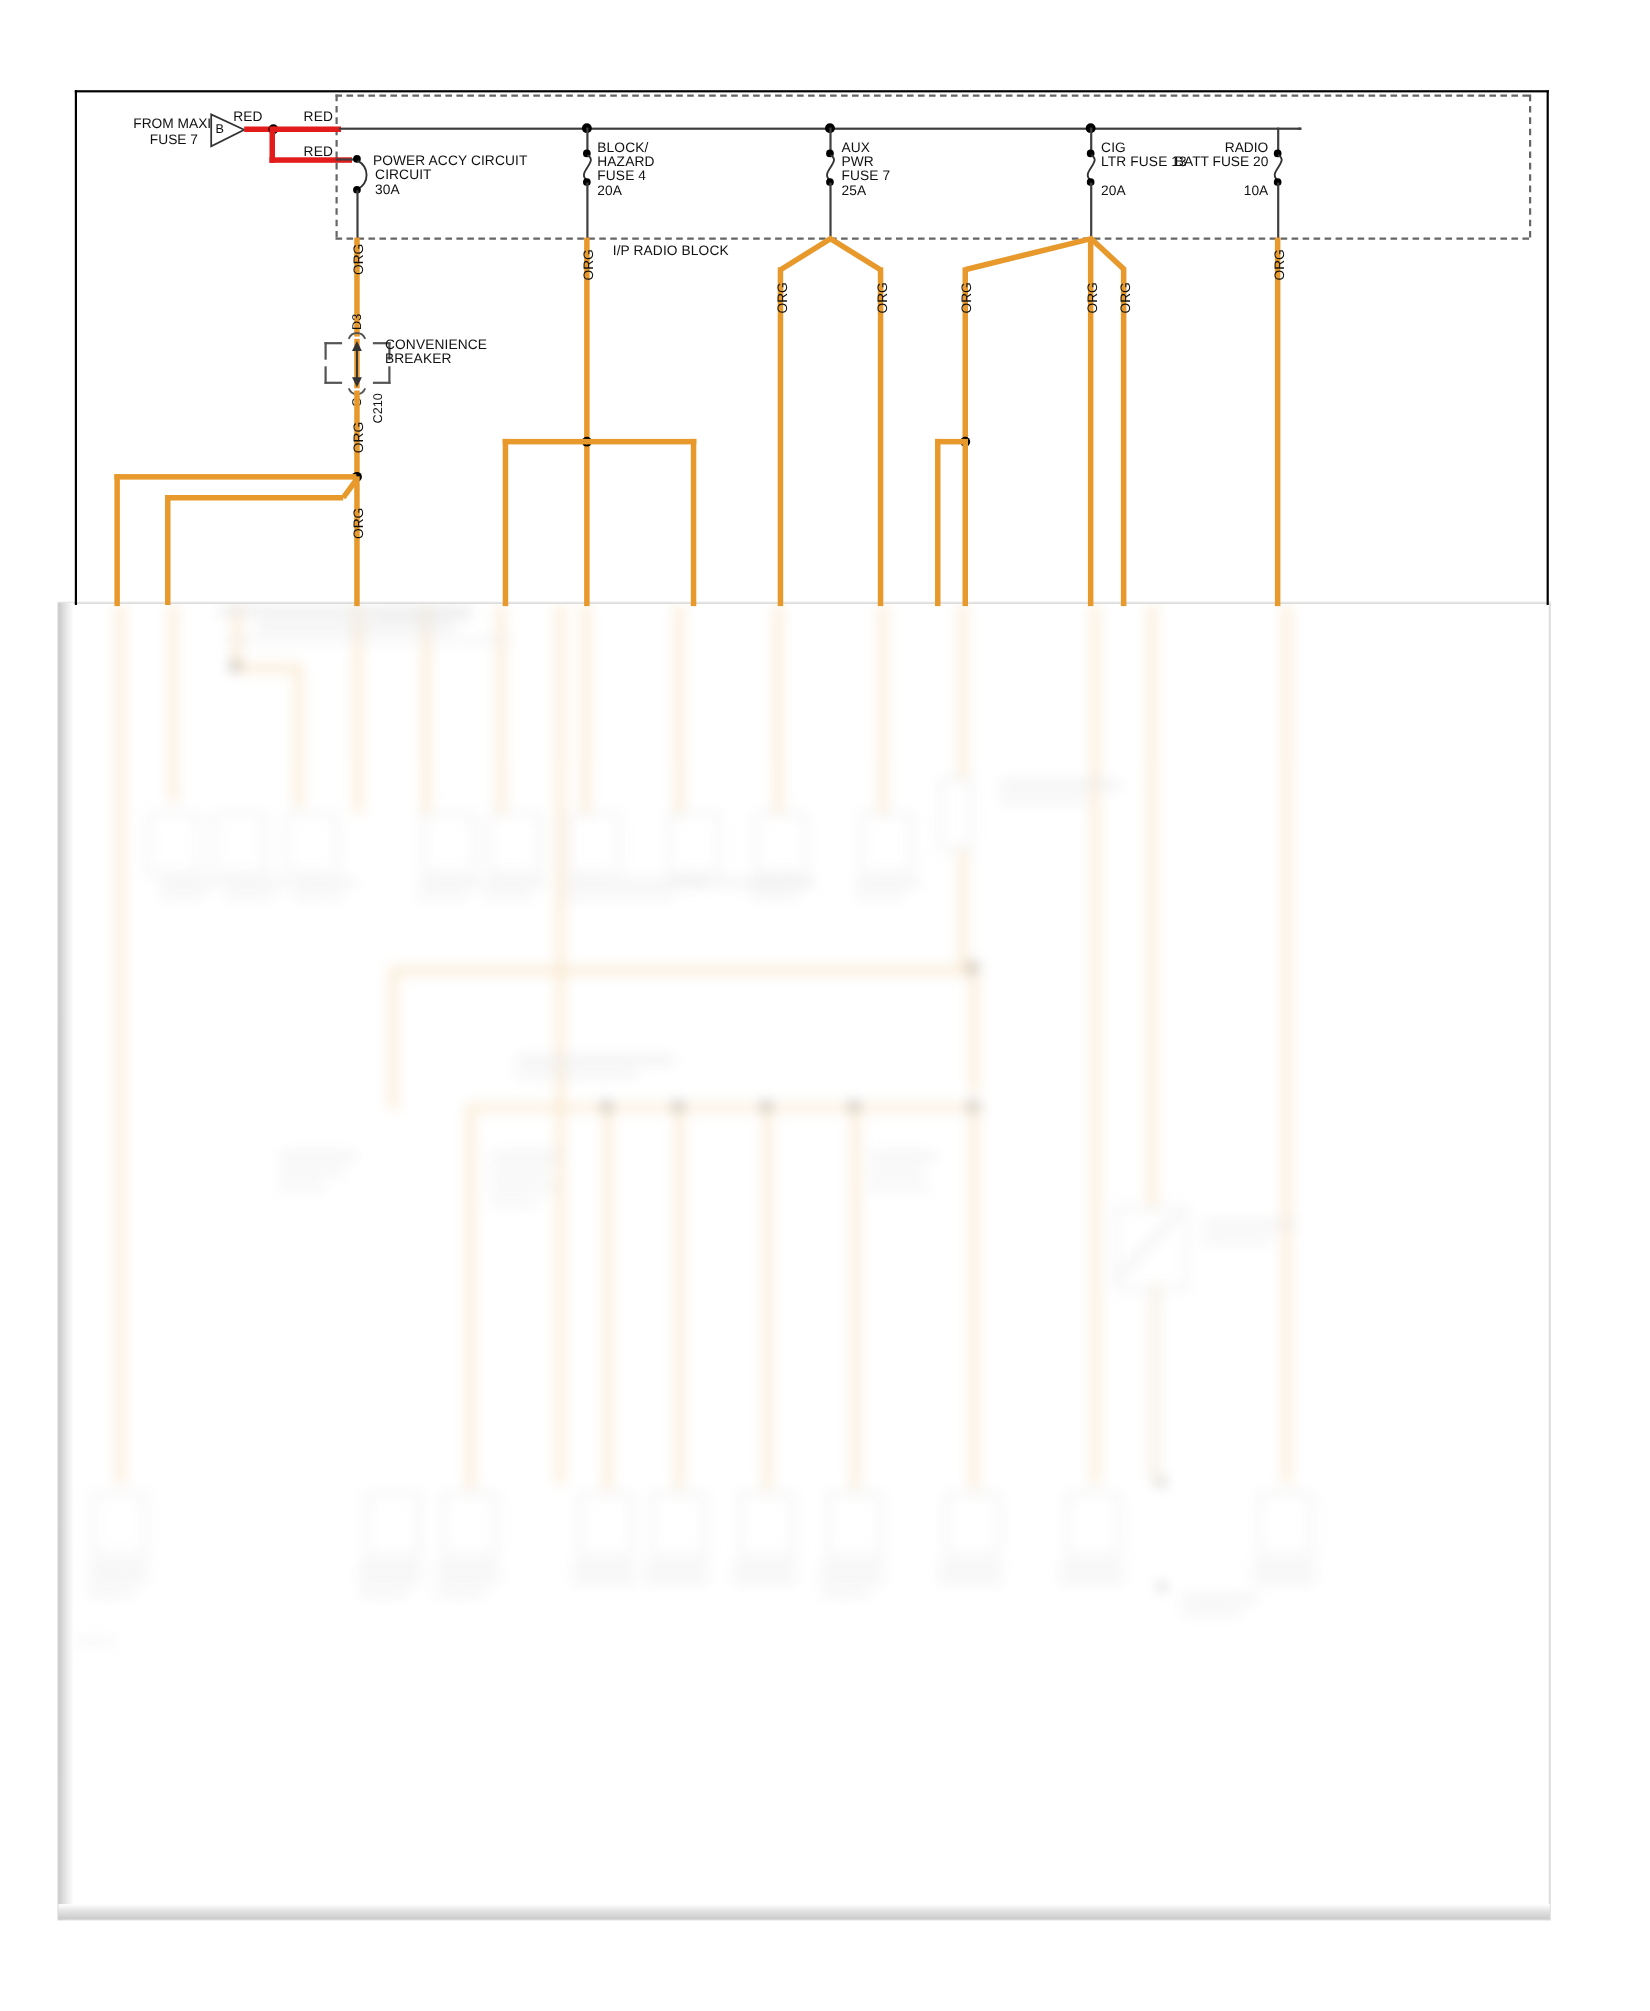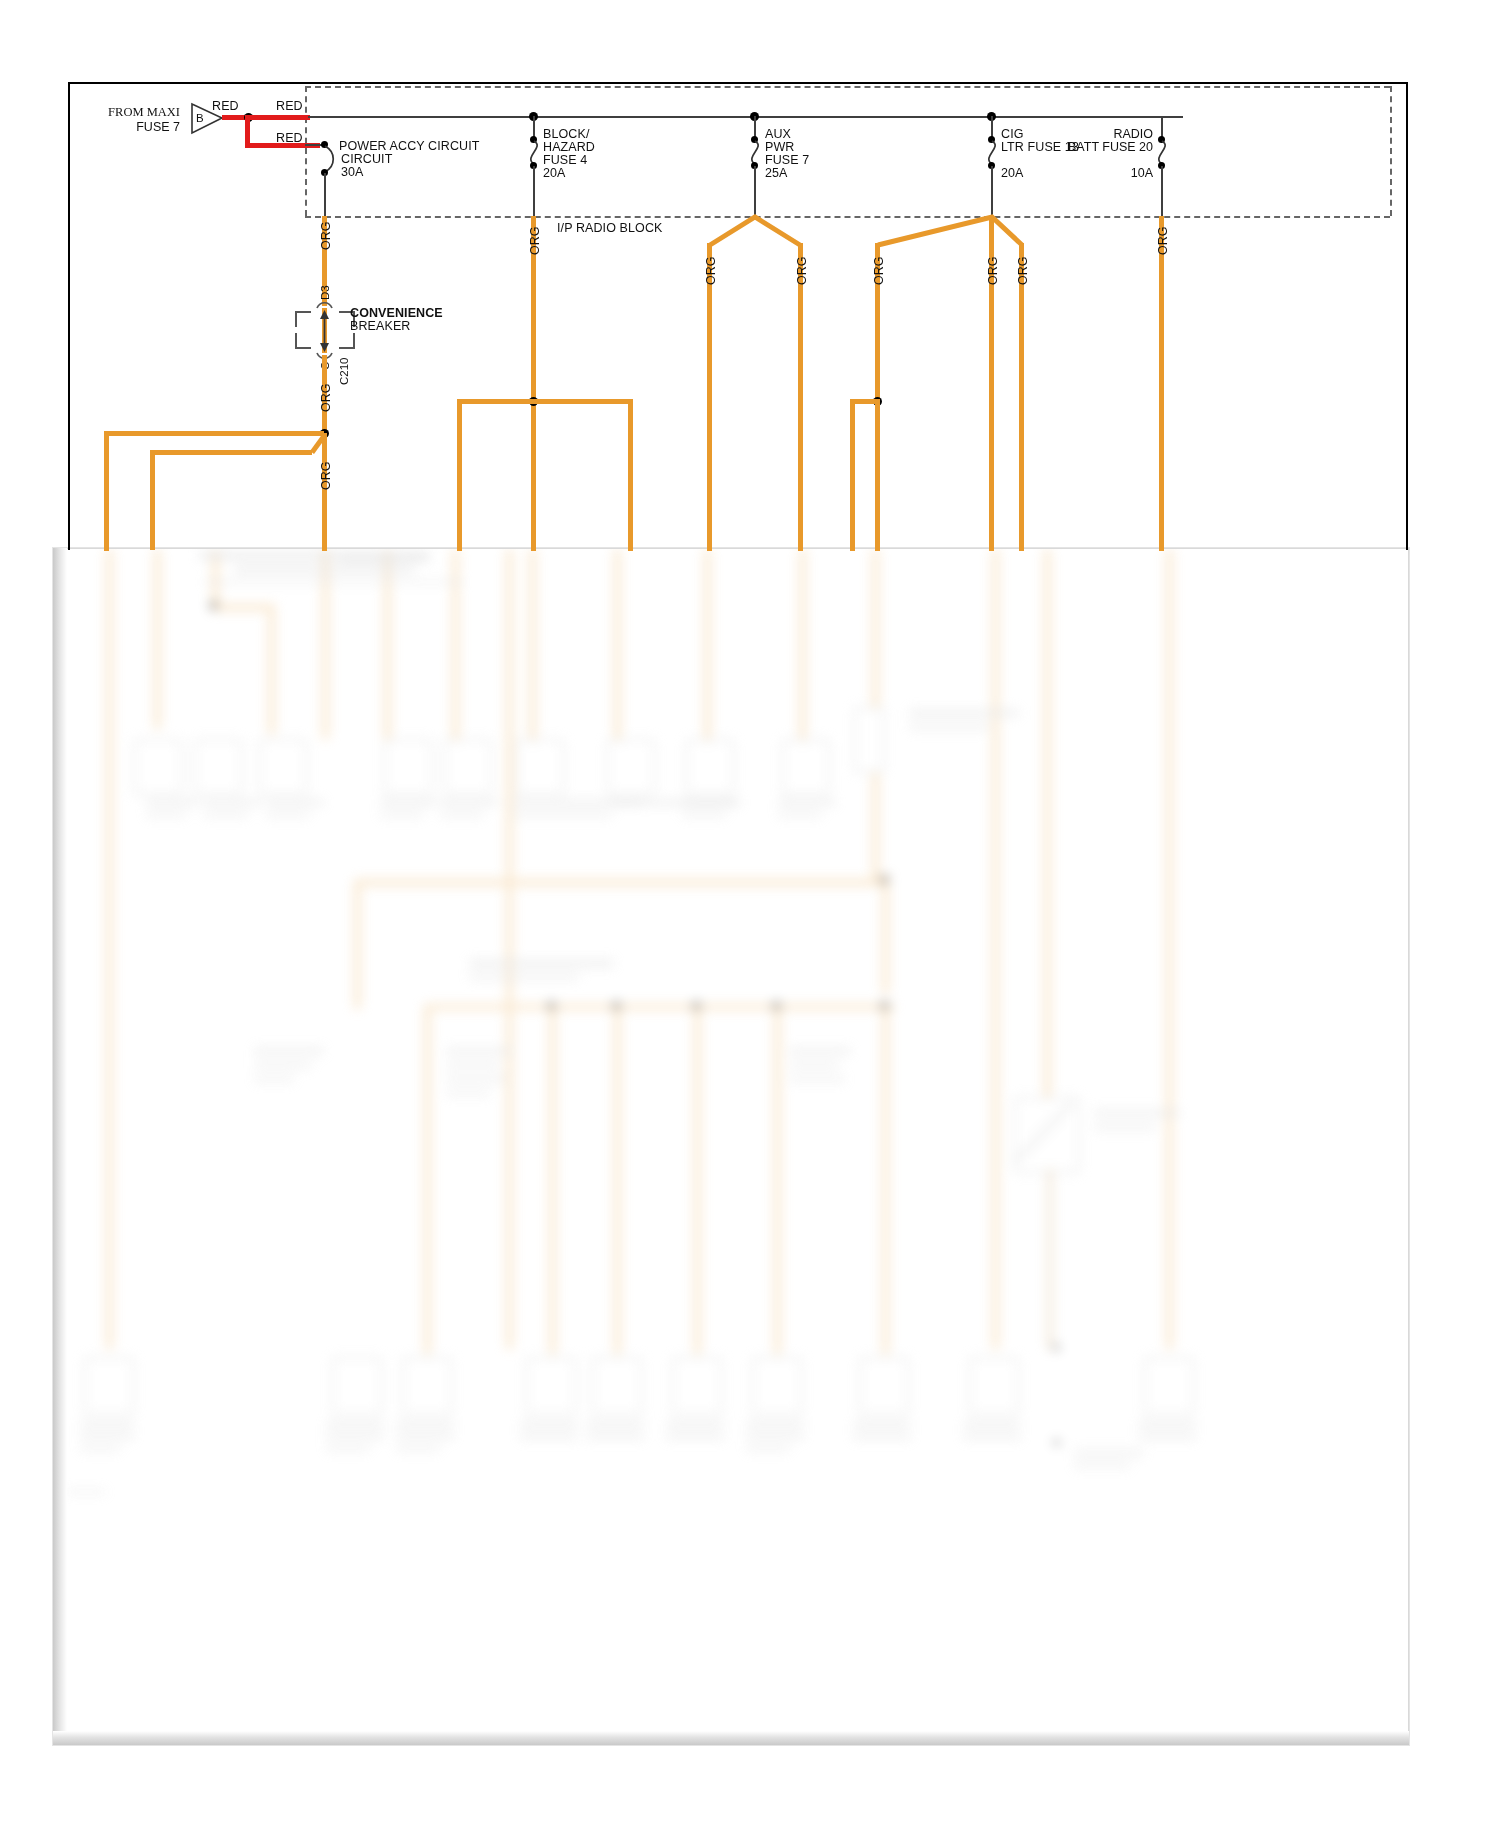--- a/index.html
+++ b/index.html
@@ -198,21 +198,21 @@
   <div class="blur-left-edge"></div>
   <div class="blur-bottom-edge"></div>
 
   <div class="frame-top"></div>
 
   <div class="dash-h" style="left:305px;top:86px;width:1085px;"></div>
   <div class="dash-v" style="left:305px;top:86px;height:130px;"></div>
   <div class="dash-v" style="left:1390px;top:86px;height:130px;"></div>
   <div class="dash-h" style="left:305px;top:216px;width:1085px;"></div>
 
-  <div class="lbl-r" style="left:60px;top:105px;width:120px;font-family:Liberation Serif, serif;">FROM MAXI</div>
+  <div class="lbl-r" style="left:72px;top:105px;width:120px;">FROM MAXI</div>
   <div class="lbl-r" style="left:60px;top:120px;width:120px;">FUSE 7</div>
 
   <svg width="1500" height="560">
     <polygon points="192,104 192,133 222,118" fill="#fff" stroke="#333" stroke-width="1.6"></polygon>
   </svg>
   <div class="lbl" style="left:196px;top:111px;font-size:11.5px;">B</div>
 
   <div class="wire-red" style="left:222px;top:115px;width:30px;height:5px;"></div>
   <div class="lbl" style="left:212px;top:99px;">RED</div>
   <div class="dot" style="left:244px;top:113px;"></div>
@@ -303,21 +303,21 @@
     <polygon points="324.5,310 320,319 329,319" fill="#333"></polygon>
     <polygon points="324.5,352 320,343 329,343" fill="#333"></polygon>
   </svg>
 
   <div class="cc-box" style="left:295px;top:311px;width:60px;height:38px;">
     <i class="cc-tl"></i>
       <i class="cc-tr"></i>
       <i class="cc-bl"></i>
       <i class="cc-br"></i>
   </div>
-  <div class="lbl" style="left:350px;top:306px;font-weight:bold;">CONVENIENCE</div>
+  <div class="lbl" style="left:350px;top:306px;">CONVENIENCE</div>
   <div class="lbl" style="left:350px;top:319px;">BREAKER</div>
 
   <div class="lbl-v" style="left:319px;top:370px;font-size:11.5px;">C</div>
   <div class="lbl-v" style="left:338px;top:385px;font-size:11.5px;">C210</div>
 
   <div class="wire-org" style="left:322px;top:355px;width:5px;height:78px;"></div>
   <div class="lbl-v" style="left:319px;top:412px;">ORG</div>
 
   <div class="dot" style="left:320px;top:429px;"></div>
   <div class="wire-org" style="left:104px;top:431px;width:220px;height:5px;"></div>

